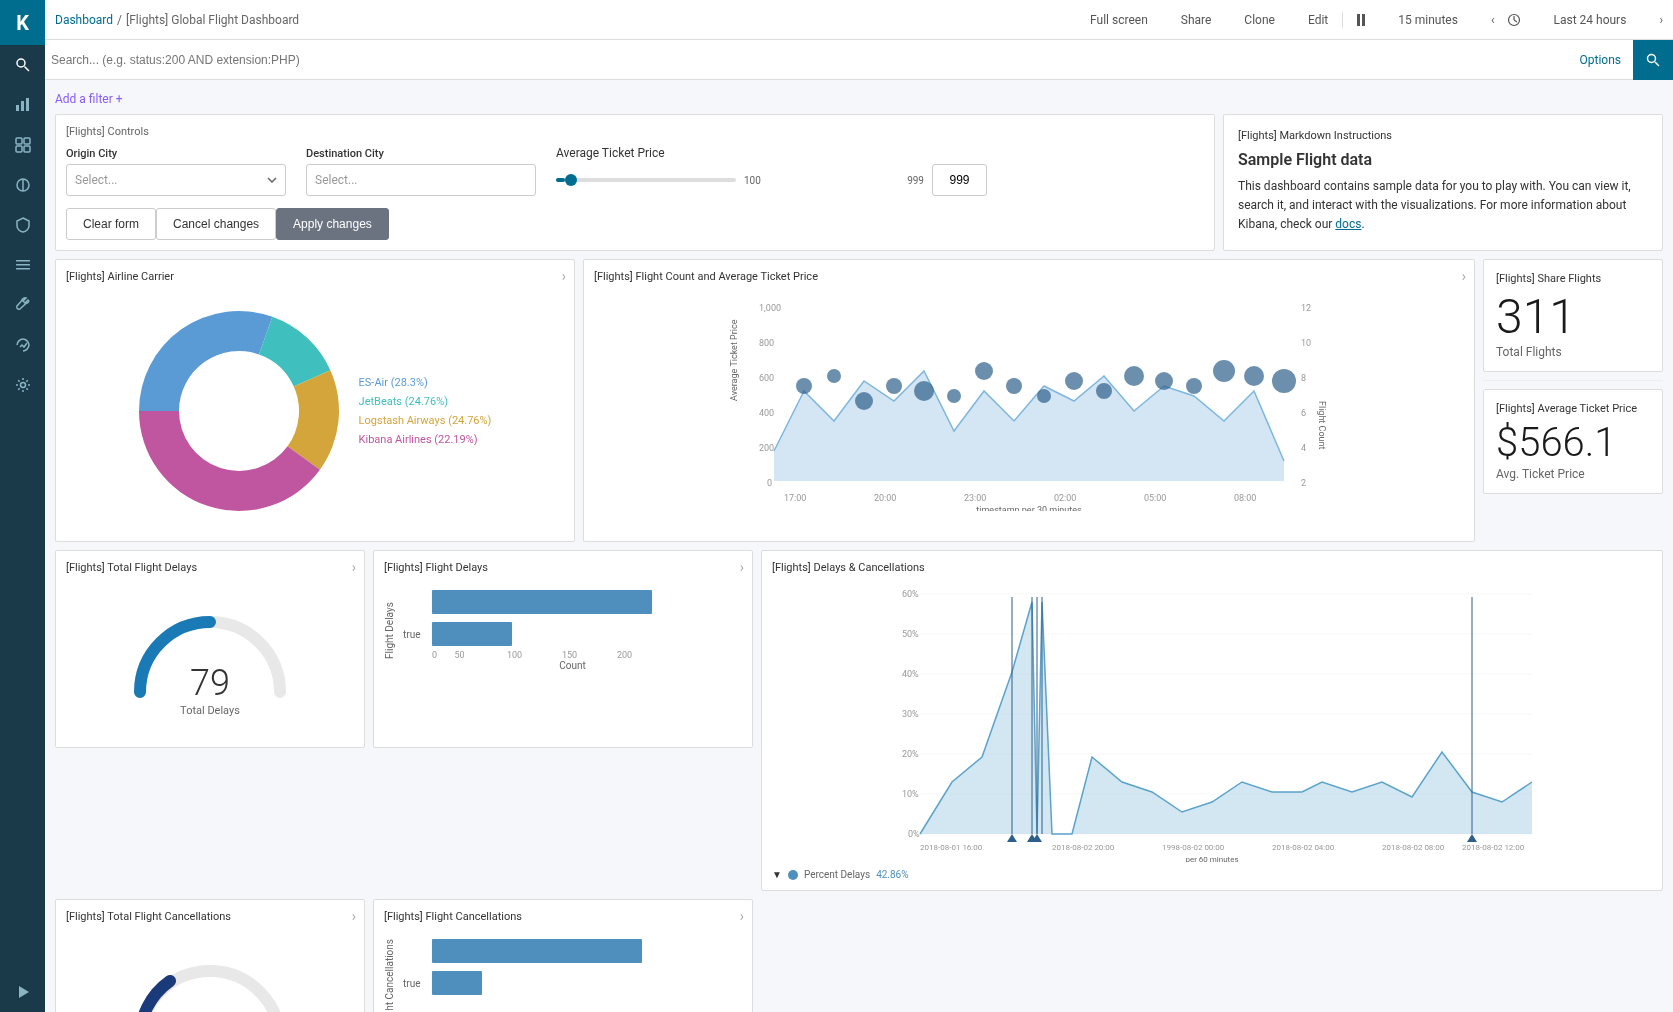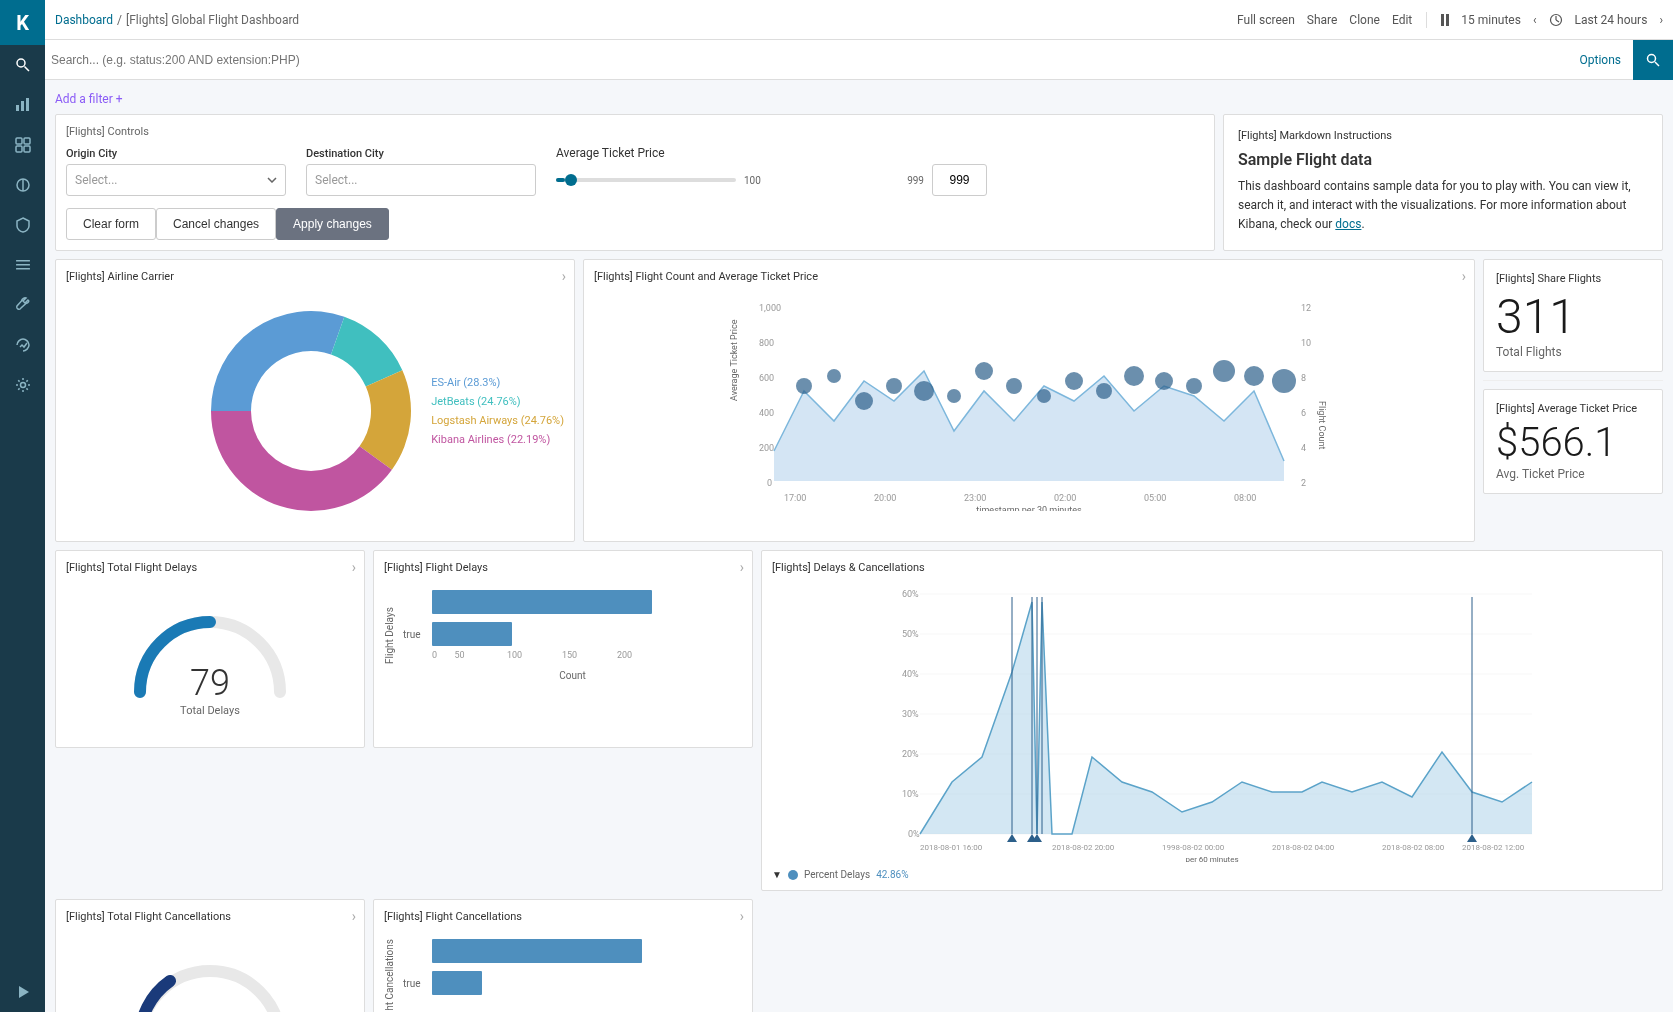--- a/index.html
+++ b/index.html
@@ -26,21 +26,21 @@
     .topnav {
       position: fixed; left: 45px; top: 0; right: 0; height: 40px;
       background: #fff; border-bottom: 1px solid #ddd;
       display: flex; align-items: center; justify-content: space-between;
       padding: 0 10px; z-index: 99;
     }
     .breadcrumb { display: flex; align-items: flex-end; gap: 4px; font-size: 12px; }
     .breadcrumb a { color: #006d8f; text-decoration: none; }
     .breadcrumb span { color: #666; }
     .topnav-right { display: flex; align-items: center; gap: 12px; font-size: 12px; color: #555; }
-    .topnav-right span { cursor: pointer; }
+    .topnav-right span { cursor: pointer; margin-left: 21px; }
 
     
     .searchbar {
       position: fixed; left: 45px; top: 40px; right: 0; height: 40px;
       background: #fff; border-bottom: 1px solid #ddd;
       display: flex; align-items: center; z-index: 98;
     }
     .searchbar input {
       flex: 1; height: 100%; border: none; outline: none;
       padding: 0 6px; font-size: 12px; color: #333;
@@ -290,21 +290,21 @@
     <span>This dashboard contains sample data for you to play with. You can view it, search it, and interact with the visualizations. For more information about Kibana, check our </span><a href="#">docs</a><span>.</span>
   </div>
 </div>
     </div>
 
   <div class="row1">
 
     <div class="panel panel-wrapper">
       <div class="panel-title">[Flights] Airline Carrier</div>
       <span class="panel-gear">›</span>
-      <div style="display:flex; align-items:center; justify-content:flex-end; gap:20px; padding:20px 0;">
+      <div style="display:flex; align-items:center; justify-content:center; gap:20px; padding:20px 0;">
 
         <svg width="200" height="200" viewBox="-1 -1 2 2" style="transform:rotate(-90deg)">
 
           <path d="M 0 -1 A 1 1 0 0 1 0.9428 0.3333 L 0.5657 0.2 A 0.6 0.6 0 0 0 0 -0.6 Z" fill="#5b9bd5"></path>
 
           <path d="M 0.9428 0.3333 A 1 1 0 0 1 0.4067 0.9135 L 0.244 0.548 A 0.6 0.6 0 0 0 0.5657 0.2 Z" fill="#40bfbf"></path>
 
           <path d="M 0.4067 0.9135 A 1 1 0 0 1 -0.5878 0.809 L -0.353 0.4854 A 0.6 0.6 0 0 0 0.244 0.548 Z" fill="#d4a53a"></path>
 
           <path d="M -0.5878 0.809 A 1 1 0 0 1 0 -1 L 0 -0.6 A 0.6 0.6 0 0 0 -0.353 0.4854 Z" fill="#c055a0"></path>
@@ -421,21 +421,21 @@
             <span style="font-size:10px; color:#666; width:25px;">true</span>
             <div style="height:24px; width:80px; background:#4e8fbe; border-radius:1px;"></div>
           </div>
           <div style="display:flex; justify-content:flex-start; gap:0; margin-top:4px; padding-left:29px; font-size:9px; color:#999;">
             <span style="width:0px;">0</span>
             <span style="width:55px; text-align:center;">50</span>
             <span style="width:55px; text-align:center;">100</span>
             <span style="width:55px; text-align:center;">150</span>
             <span style="width:55px; text-align:center;">200</span>
           </div>
-          <div style="text-align:center; margin-top:10px; font-size:10px; color:#666;">Count</div>
+          <div style="text-align:center; margin-top:0; font-size:10px; color:#666;">Count</div>
         </div>
       </div>
     </div>
 
     <div class="panel panel-wrapper" style="grid-row: span 2;">
       <div class="panel-title">[Flights] Delays &amp; Cancellations</div>
       <svg width="100%" height="280" viewBox="0 0 680 280">
 
         <text x="30" y="15" font-size="9" fill="#999">60%</text>
         <text x="30" y="55" font-size="9" fill="#999">50%</text>

